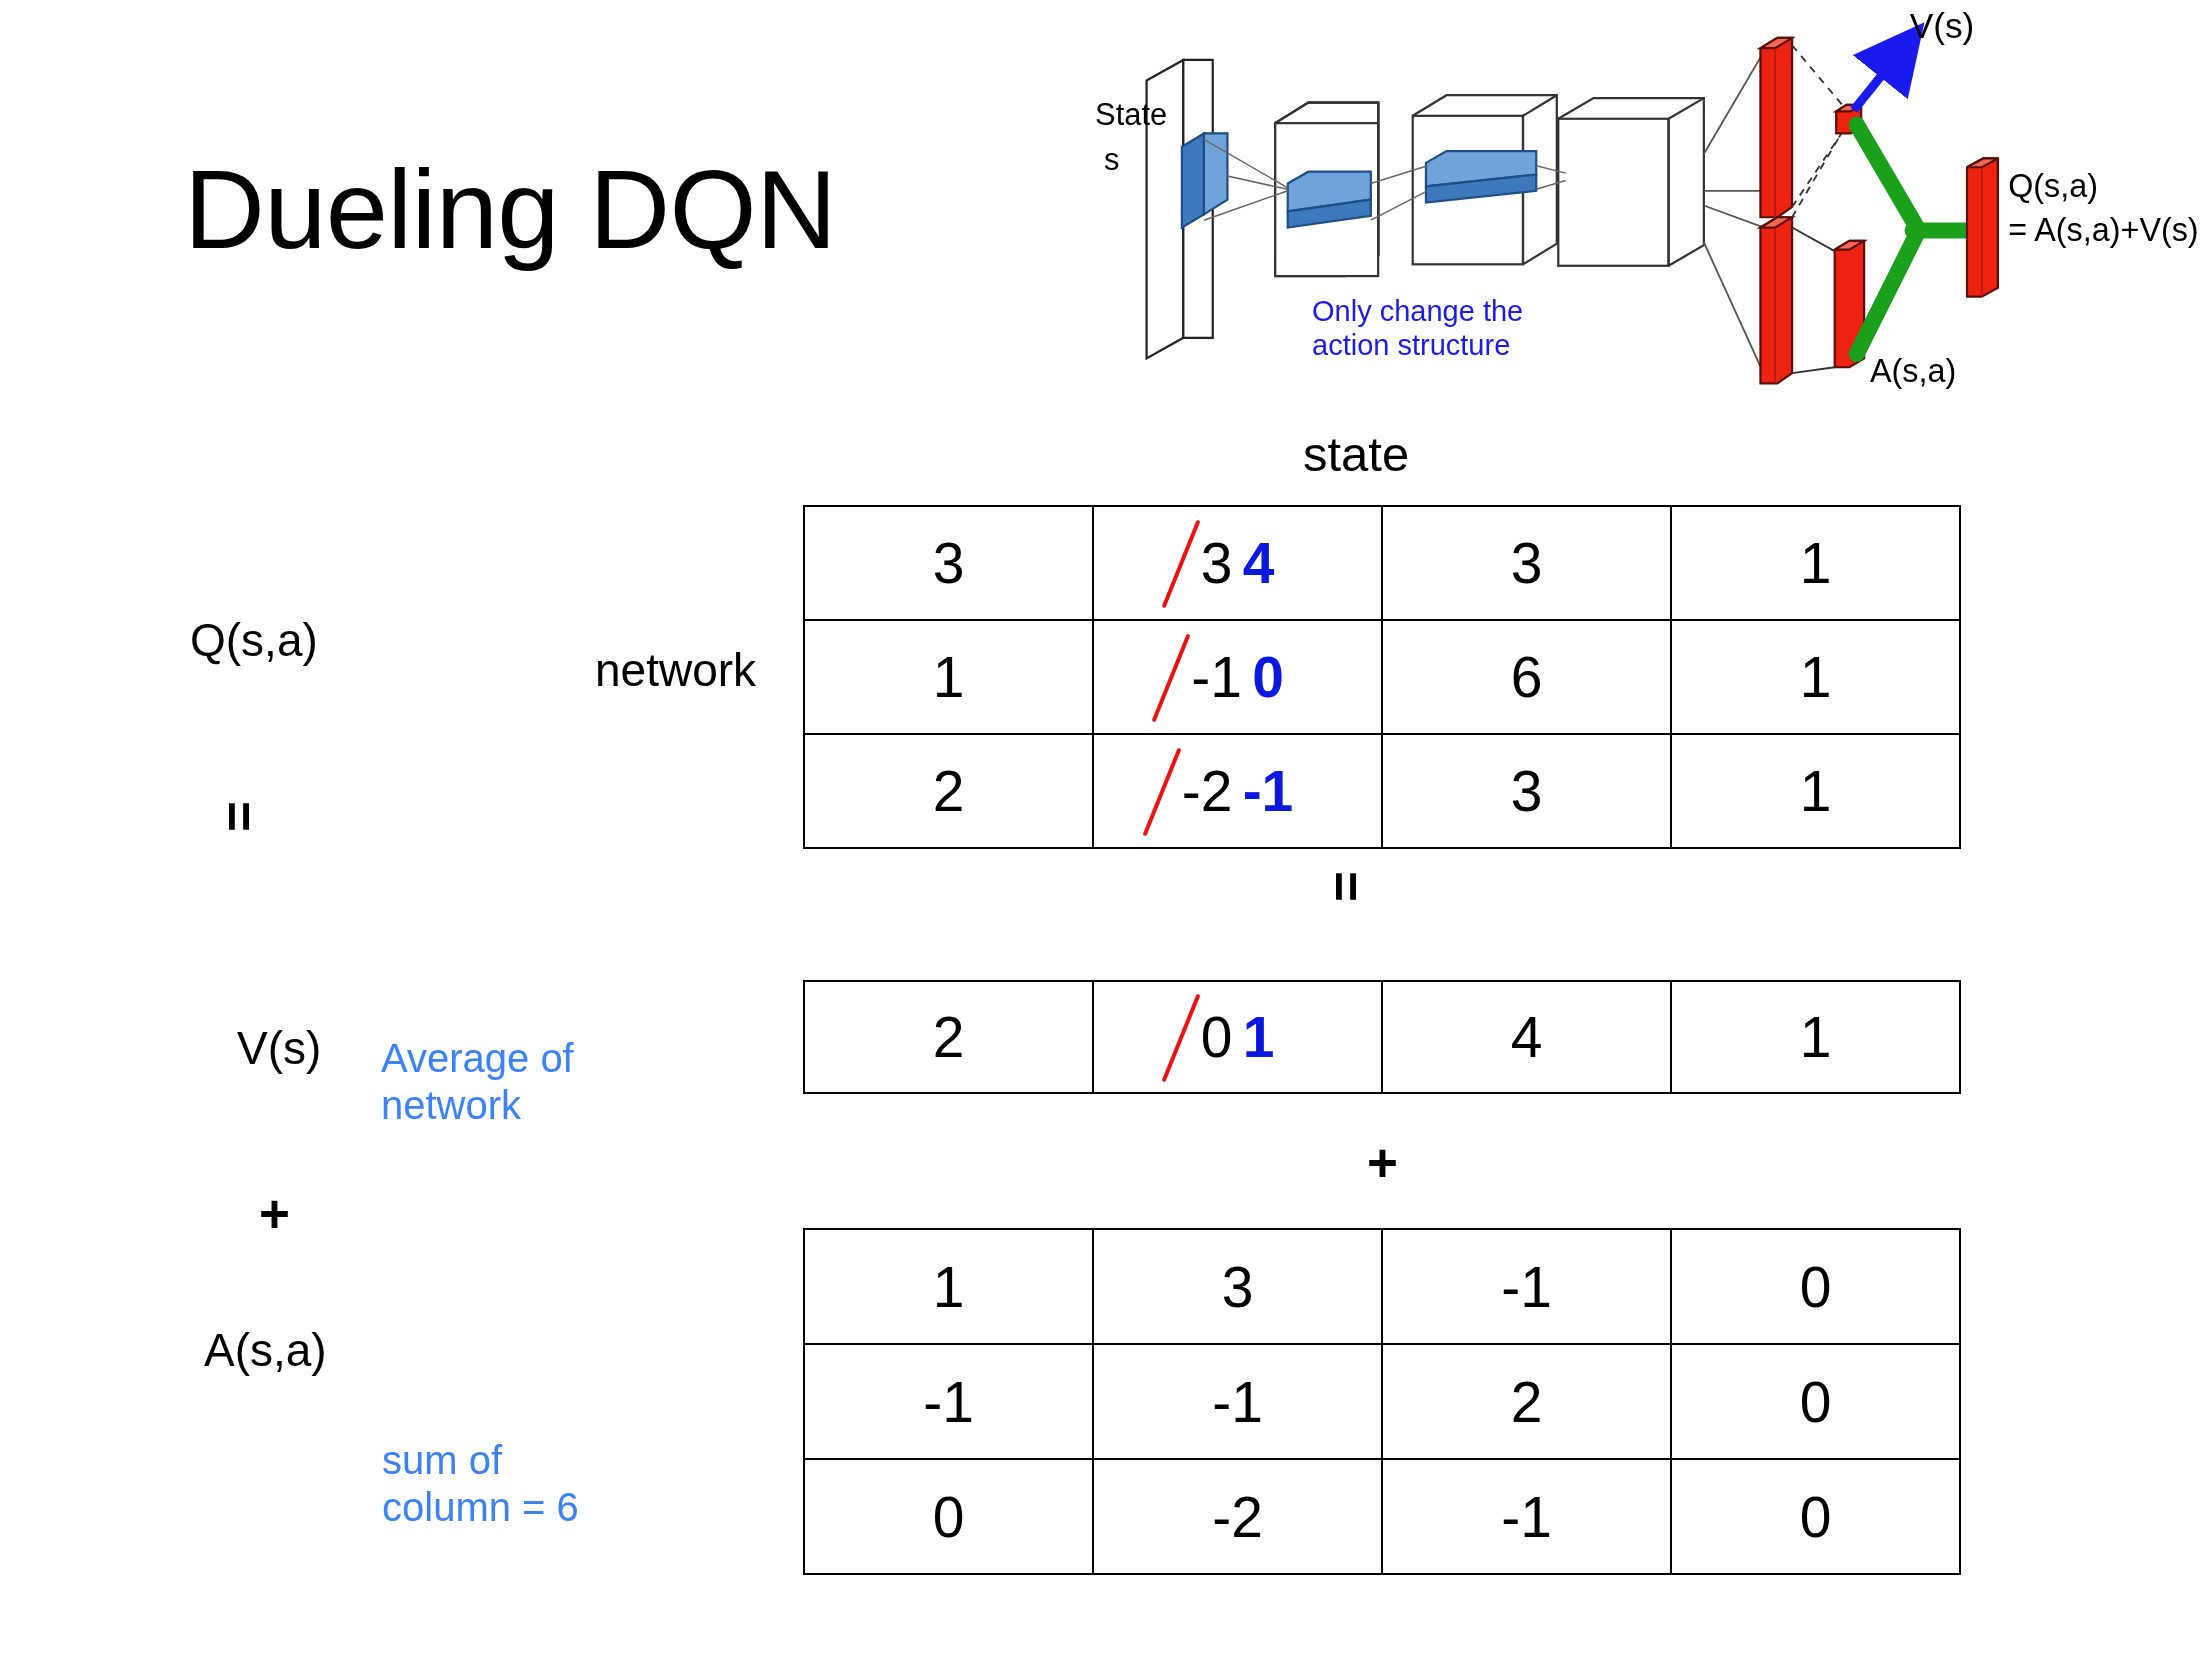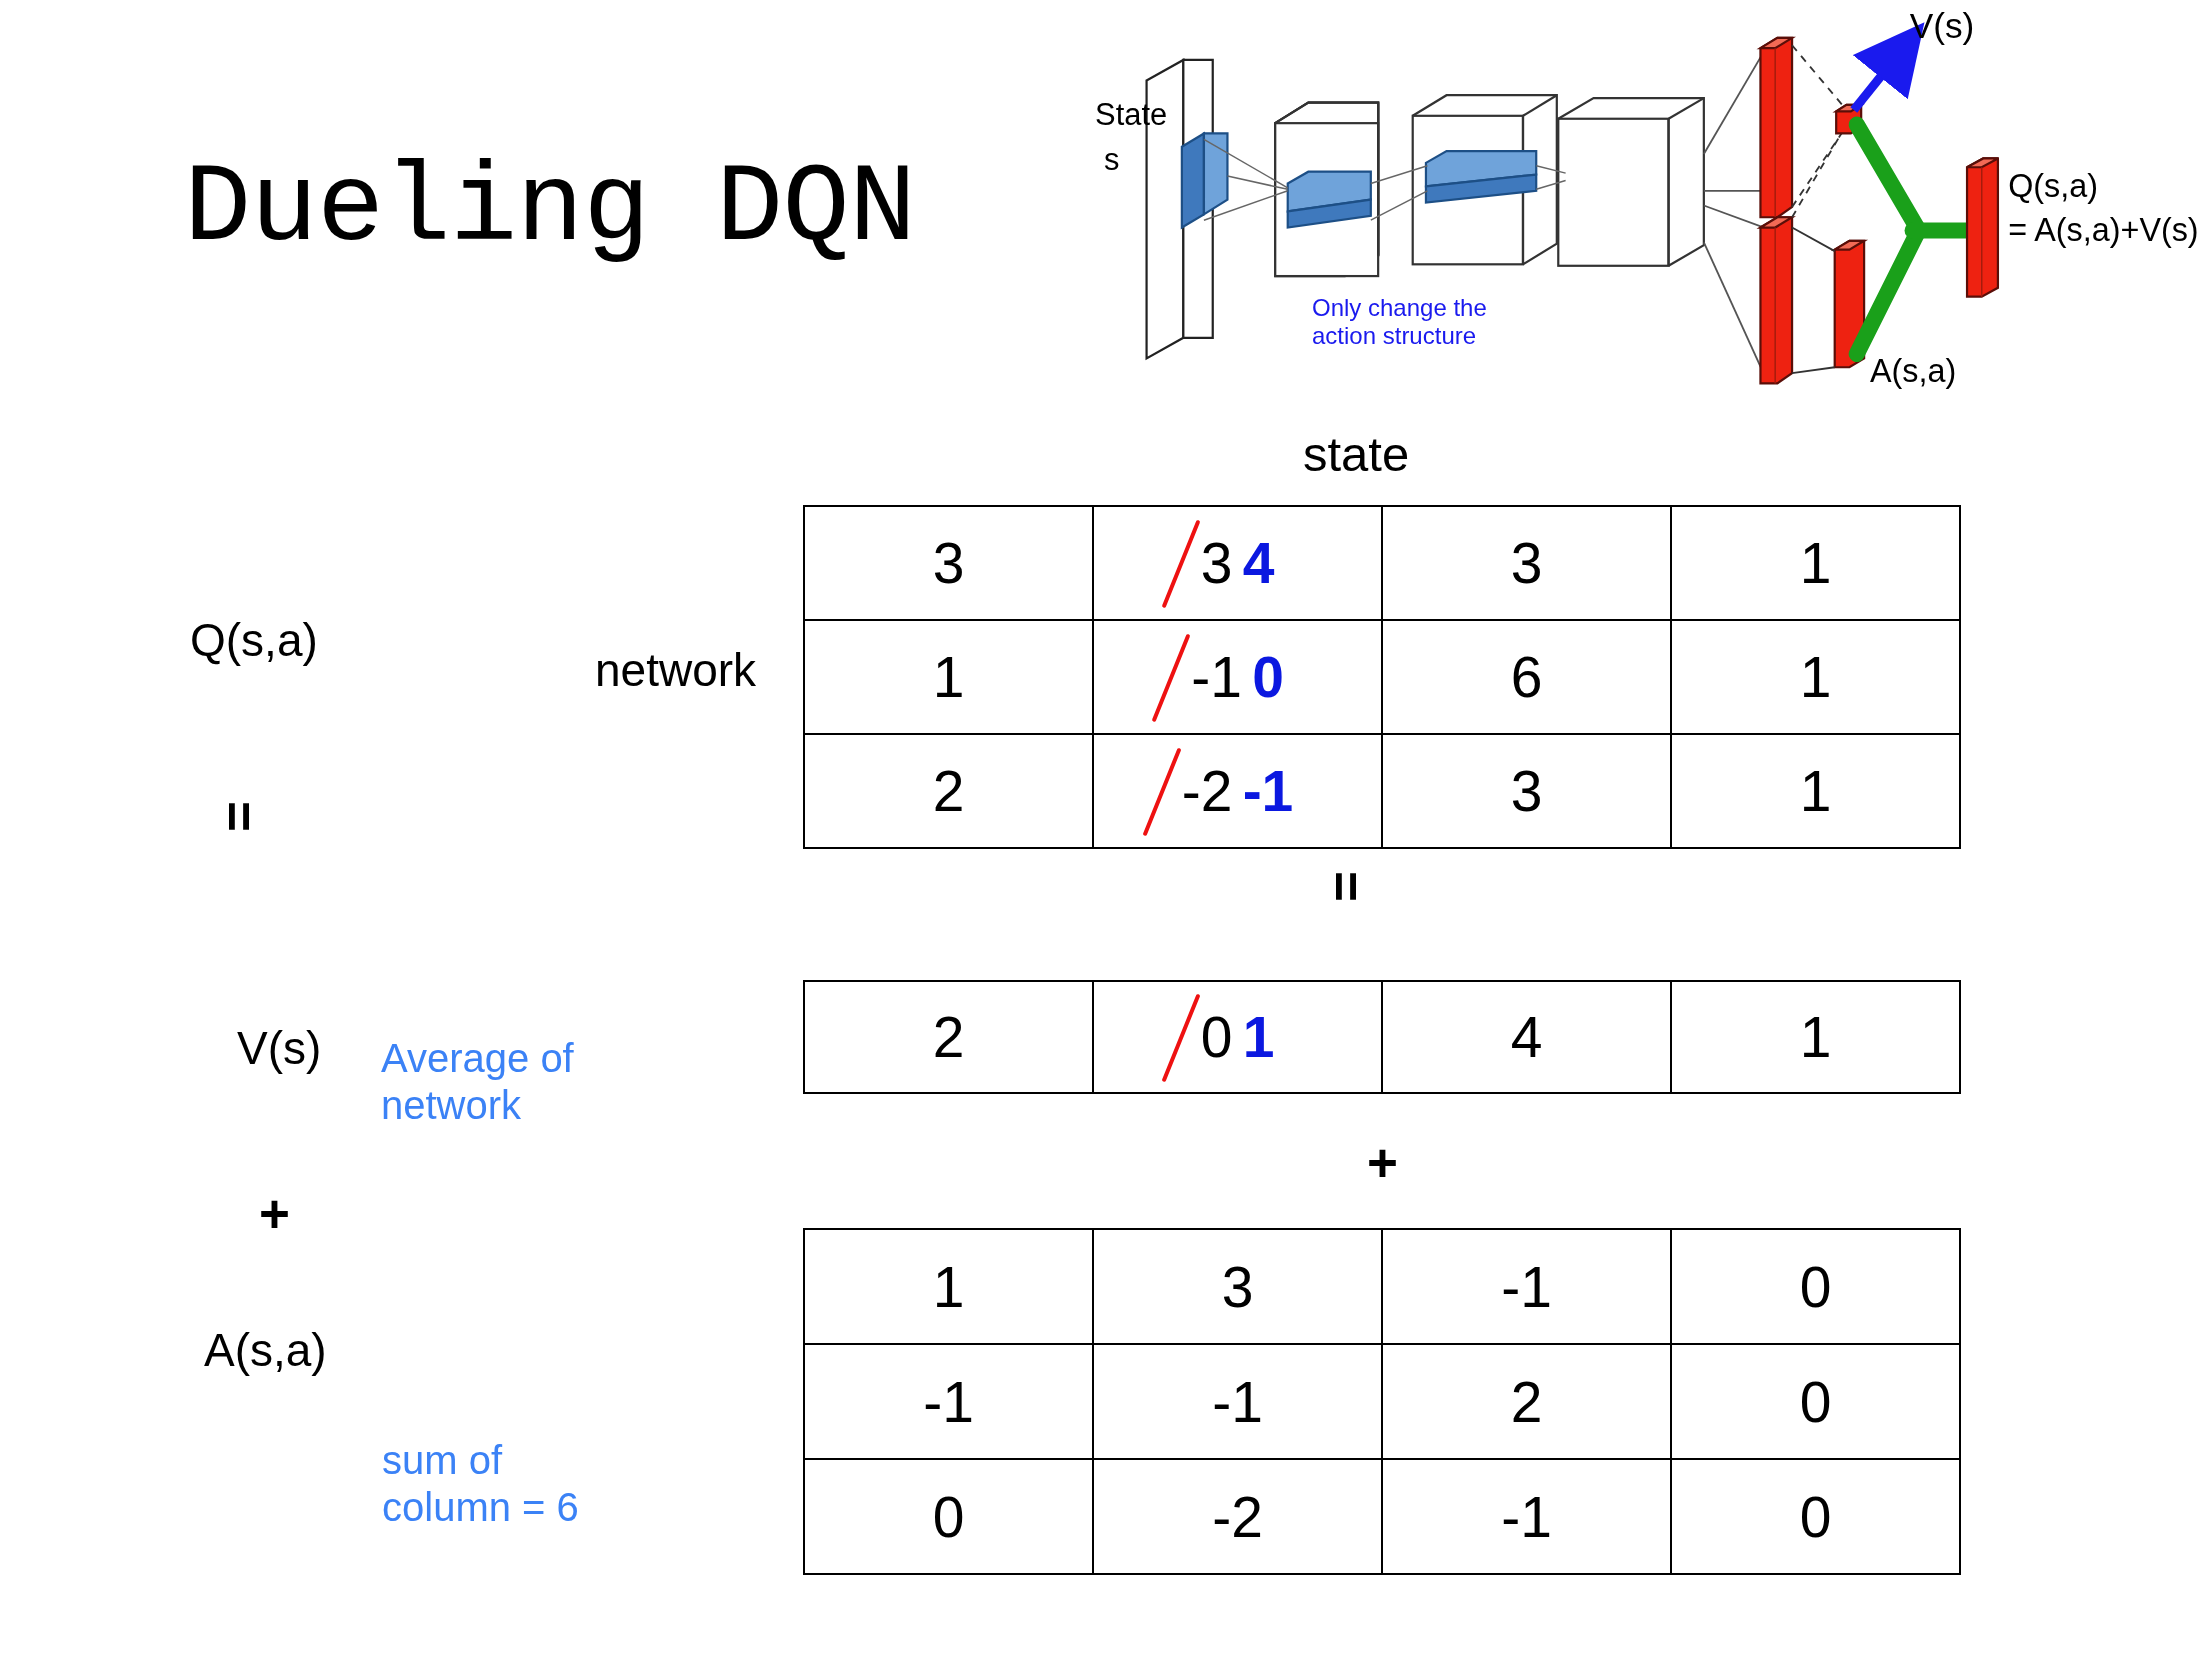--- a/index.html
+++ b/index.html
@@ -14,34 +14,33 @@
   .abs{position:absolute;}
 
   
   #slide-title{
     left:184px; top:154px;
     font-size:112px;
     font-weight:400;
     letter-spacing:-0.7px;
     line-height:1;
     white-space:nowrap;
-    font-family:Liberation Mono, monospace;
   }
 
   
   #network-figure{
     left:1095px; top:7.4px;
     width:1103px; height:397px;
   }
   #network-figure svg{display:block;}
 
   
   #network-note{
     left:1312px; top:294px;
-    font-size:24px;
+    font-size:29px;
     color:#1a1aee;
     line-height:1.18;
     white-space:nowrap;
   }
 
   
   .lbl{
     font-size:46px;
     white-space:nowrap;
     line-height:1;

